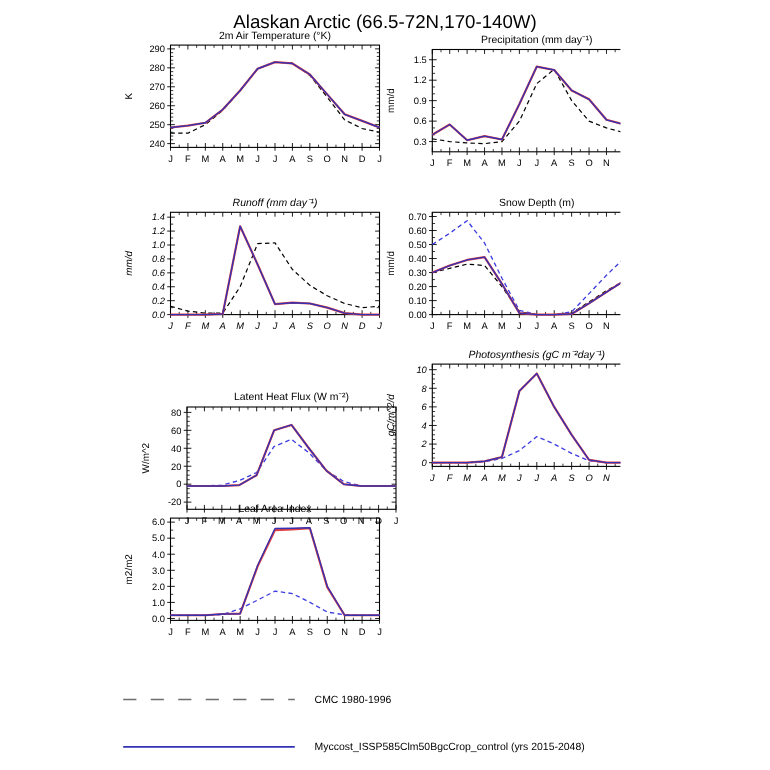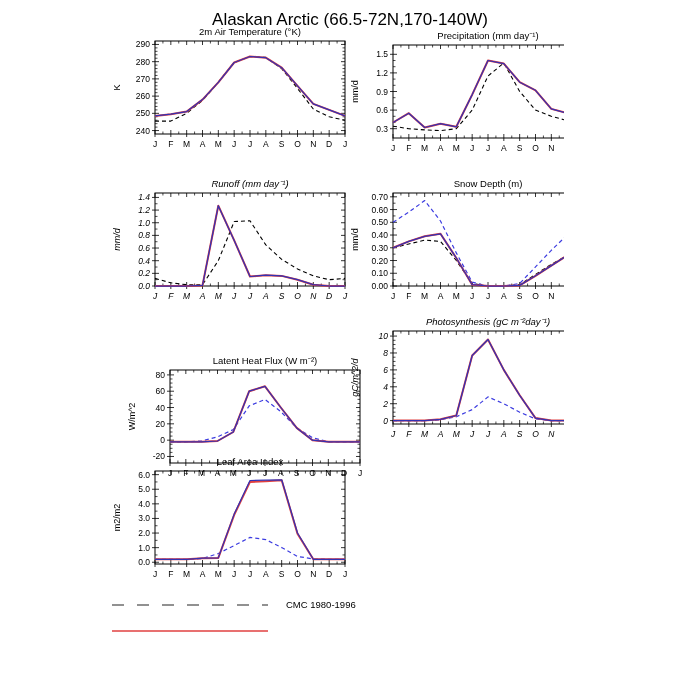--- a/index.html
+++ b/index.html
@@ -8,21 +8,21 @@
   .fig-title{position:absolute;top:10px;left:0;width:700px;text-align:center;font-size:17px;color:#000;}
   .chart{position:absolute;width:260px;height:126px;}
   .c0{left:107px;top:26px;}
   .c1{left:345px;top:30px;}
   .c2{left:107px;top:178px;font-style:italic;}
   .c3{left:345px;top:178px;}
   .c4{left:122px;top:316px;margin-top:39px;}
   .c5{left:345px;top:316px;font-style:italic;}
   .c6{left:107px;top:456px;}
   .legend{position:absolute;left:110px;top:599px;}
-  .legend-row{display:flex;align-items:flex-start;height:26px;}
+  .legend-row{display:flex;align-items:flex-end;height:26px;margin-top:17px;}
   .legend-label{margin-left:16px;font-size:9.5px;color:#000;white-space:nowrap;}
   svg text{font-family:"Liberation Sans",sans-serif;}
 </style>
 </head>
 <body>
 
 <div id="canvas">
   <div class="fig-title">Alaskan Arctic (66.5-72N,170-140W)</div>
 
   <div class="chart c0"><svg width="260" height="126" viewBox="0 0 260 126">
@@ -957,17 +957,23 @@
 
   <div class="legend">
     <div class="legend-row">
       <svg width="160" height="12">
           <line x1="2" y1="6" x2="158" y2="6" stroke="#6e6e6e" stroke-width="1.4" stroke-dasharray="12 13"></line>
         </svg>
       <span class="legend-label">CMC 1980-1996</span>
     </div>
     <div class="legend-row">
       <svg width="160" height="12">
+          <line x1="2" y1="6" x2="158" y2="6" stroke="#3232b4" stroke-width="1.5"></line>
+        </svg>
+      <span class="legend-label">Myccost_ISSP585Clm50BgcCrop_control (yrs 2015-2048)</span>
+    </div>
+    <div class="legend-row">
+      <svg width="160" height="12">
           <line x1="2" y1="6" x2="158" y2="6" stroke="#e04040" stroke-width="1.5"></line>
         </svg>
     </div>
   </div>
 </div>
 
 </body></html>

